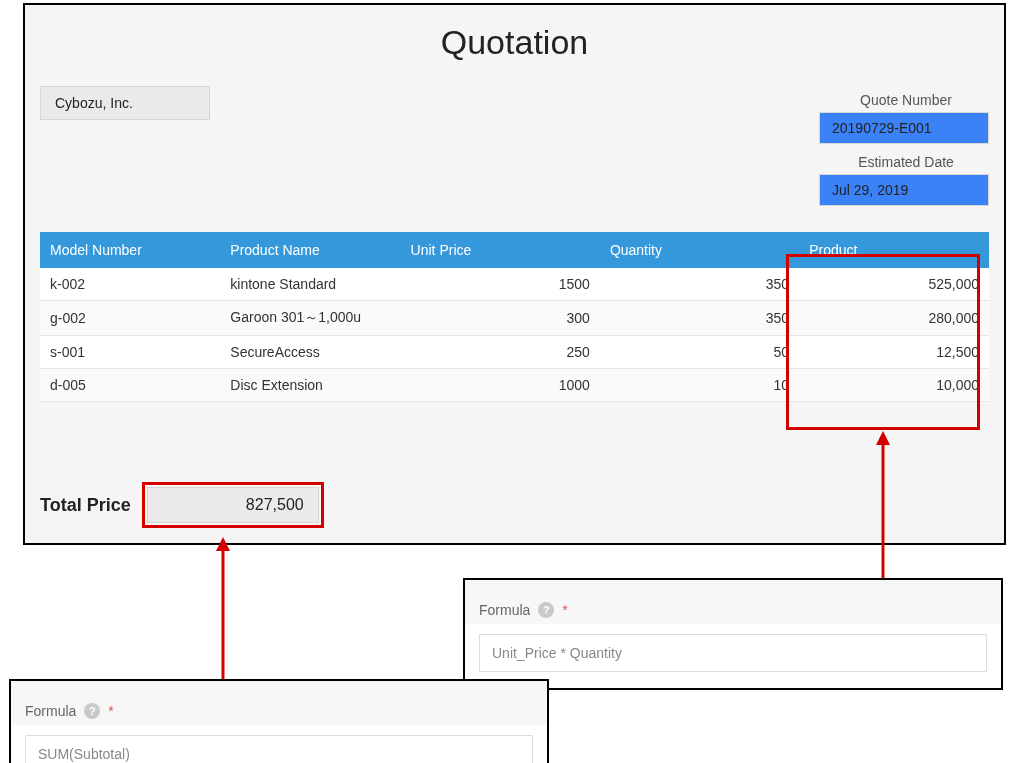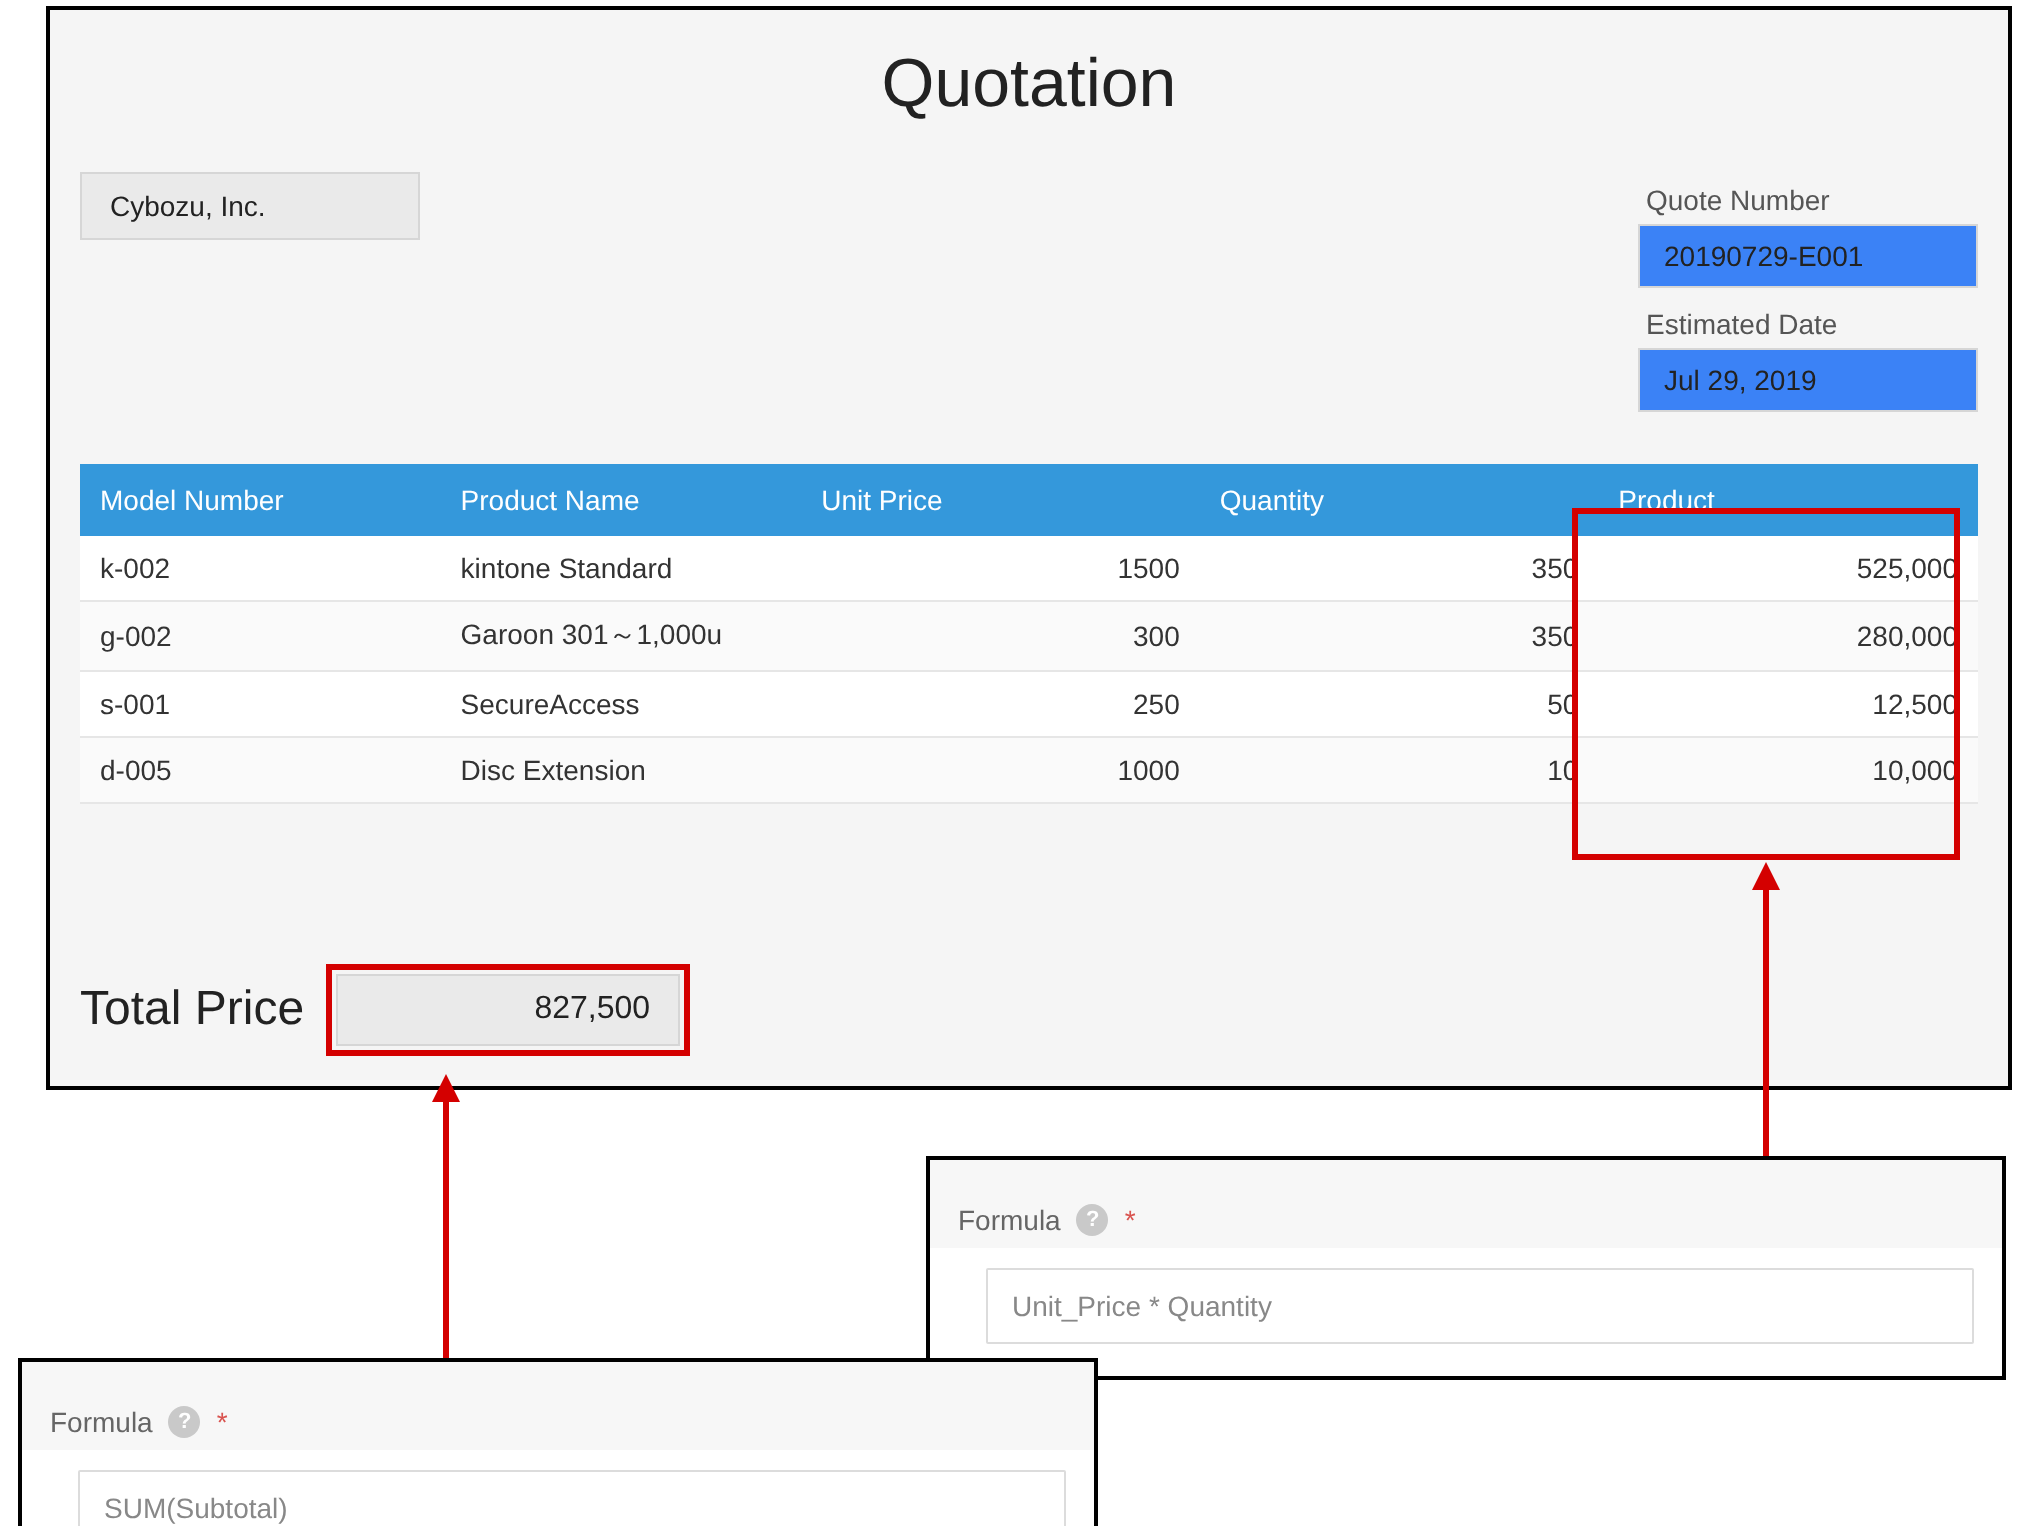--- a/index.html
+++ b/index.html
@@ -39,20 +39,21 @@
     color: #222;
     width: 170px;
   }
   .meta-block {
     padding-right: 0;
   }
   .meta-label {
     font-size: 14px;
     color: #555;
     margin: 6px 0 4px 4px;
+    text-align: center;
   }
   .meta-value {
     background: #3b82f6;
     border: 1px solid #d6d6d6;
     padding: 7px 12px;
     font-size: 14px;
     color: #222;
     width: 170px;
     margin-bottom: 10px;
   }
@@ -83,22 +84,22 @@
     border: 3px solid #d40000;
     pointer-events: none;
   }
   .total-row {
     display: flex;
     align-items: center;
     gap: 16px;
     margin-top: 85px;
   }
   .total-label {
-    font-size: 24px;
-    font-weight: 400;
+    font-size: 18px;
+    font-weight: 700;
     color: #222;
   }
   .total-box {
     background: #eaeaea;
     border: 1px solid #d6d6d6;
     padding: 8px 14px;
     font-size: 16px;
     color: #222;
     width: 172px;
     text-align: right;
@@ -133,21 +134,21 @@
     border-radius: 50%;
     background: #c9c9c9;
     color: #fff;
     font-size: 11px;
     font-weight: bold;
     align-items: center;
     justify-content: center;
   }
   .formula-header .ast { color: #d9534f; }
   .formula-body {
-    padding: 10px 14px 16px 28px;
+    padding: 10px 14px 16px 14px;
   }
   .formula-input {
     width: 100%;
     background: #fff;
     border: 1px solid #dcdcdc;
     padding: 10px 12px;
     font-size: 14px;
     color: #888;
     border-radius: 1px;
   }

